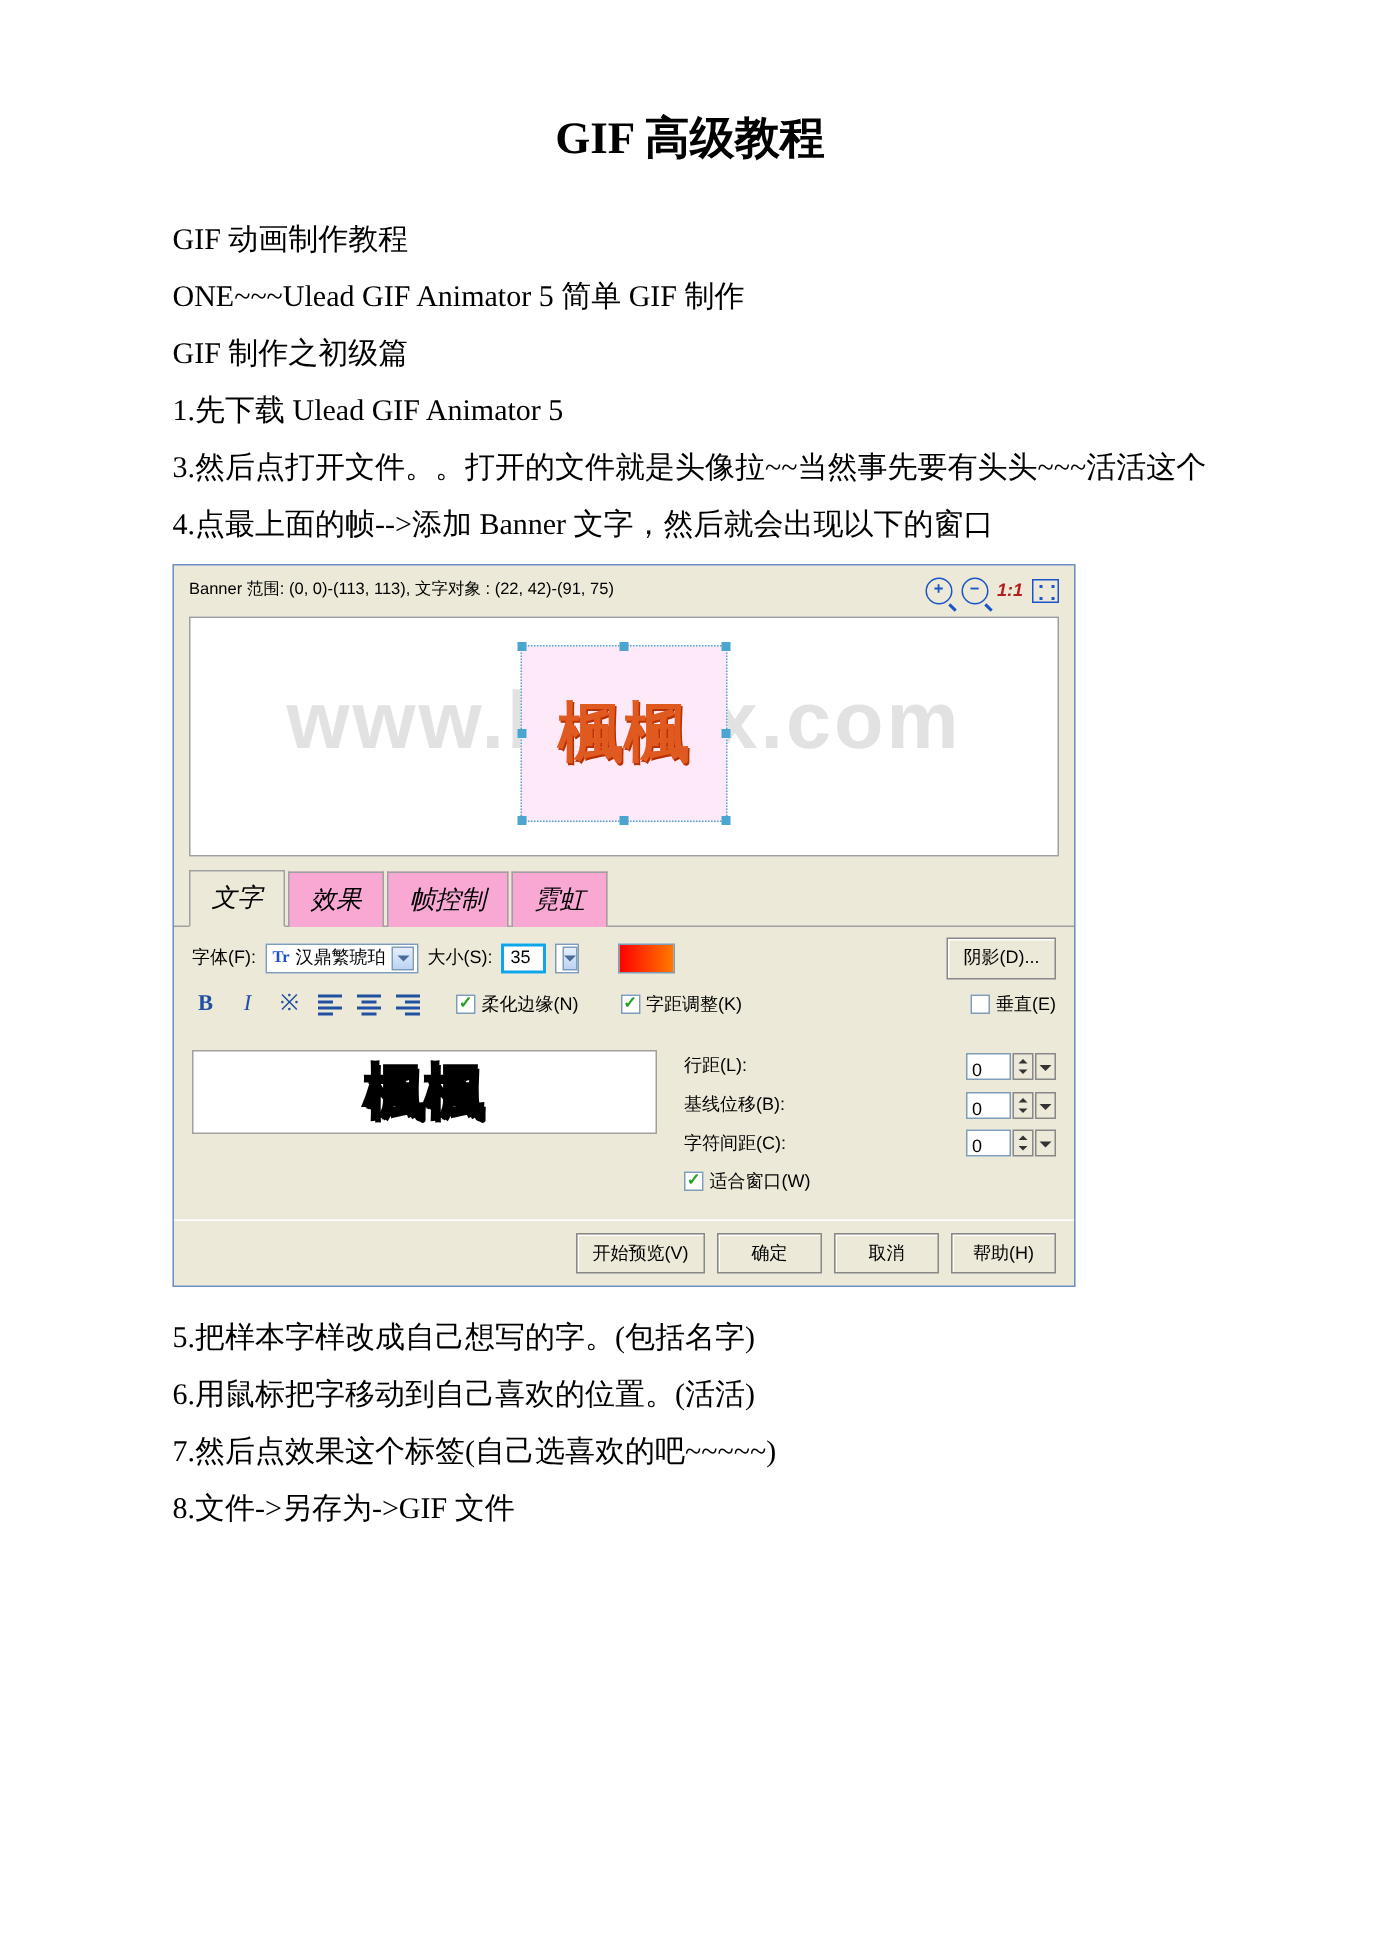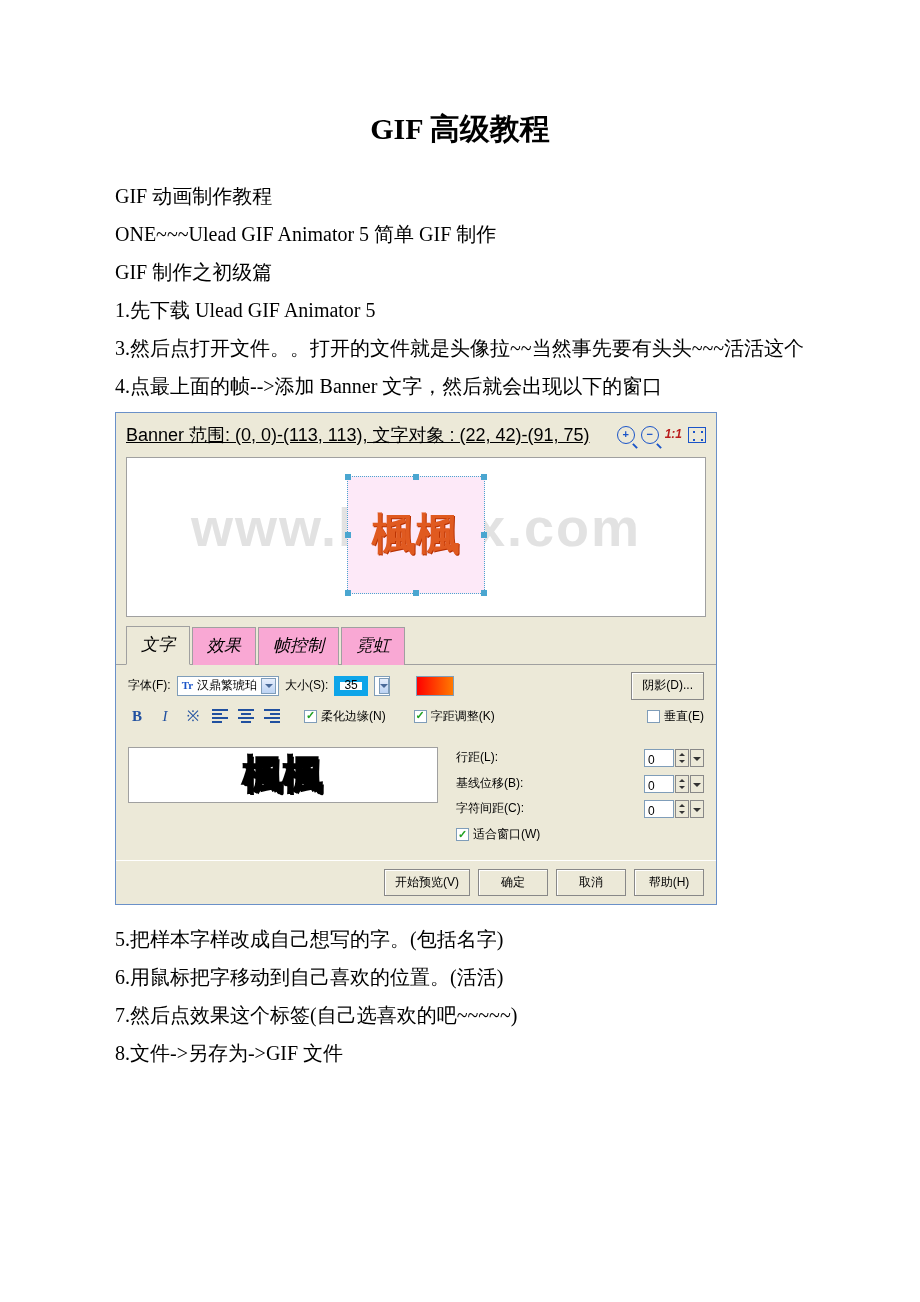--- a/index.html
+++ b/index.html
@@ -7,21 +7,21 @@
     width: 920px;
     height: 1302px;
     background: #fff;
     font-family: "SimSun", "宋体", serif;
     font-size: 20px;
     color: #000;
     line-height: 1.8;
     position: relative;
   }
   .page {
-    padding: 102px 115px 60px 115px;
+    padding: 66px 115px 60px 115px;
   }
   h1 {
     text-align: center;
     font-family: "SimSun", "宋体", serif;
     font-size: 30px;
     font-weight: bold;
     margin-bottom: 22px;
   }
   .para {
     margin-bottom: 2px;
@@ -59,21 +59,21 @@
     font-weight: bold;
     display: flex; align-items: center; justify-content: center;
     font-size: 13px;
   }
   .dlg-info {
     padding: 6px 10px;
     display: flex;
     align-items: center;
     gap: 6px;
   }
-  .dlg-info .info-text { flex: 1; color: #000; font-size: 18px; text-decoration: underline; }
+  .dlg-info .info-text { flex: 1; color: #000; font-size: 11px; }
   .dlg-info .zoom-icon {
     width: 18px; height: 18px;
     border: 1.5px solid #1a54c8;
     border-radius: 50%;
     position: relative;
     color: #1a54c8;
     font-size: 11px;
     display: flex; align-items: center; justify-content: center;
     font-weight: bold;
   }
@@ -205,21 +205,21 @@
   .combo .dd::after {
     content: '';
     border: 4px solid transparent;
     border-top-color: #4a6a99;
     margin-top: 4px;
   }
   .num-input {
     display: inline-flex;
     align-items: center;
     background: #fff;
-    border: 6px solid #0ea5e9;
+    border: 2px solid #0ea5e9;
     height: 20px;
     padding: 0 4px;
     min-width: 30px;
   }
   .color-swatch {
     width: 38px; height: 20px;
     border: 1px solid #7f9db9;
     background: linear-gradient(to right, #ff0000, #ff7a00);
   }
   .btn {

